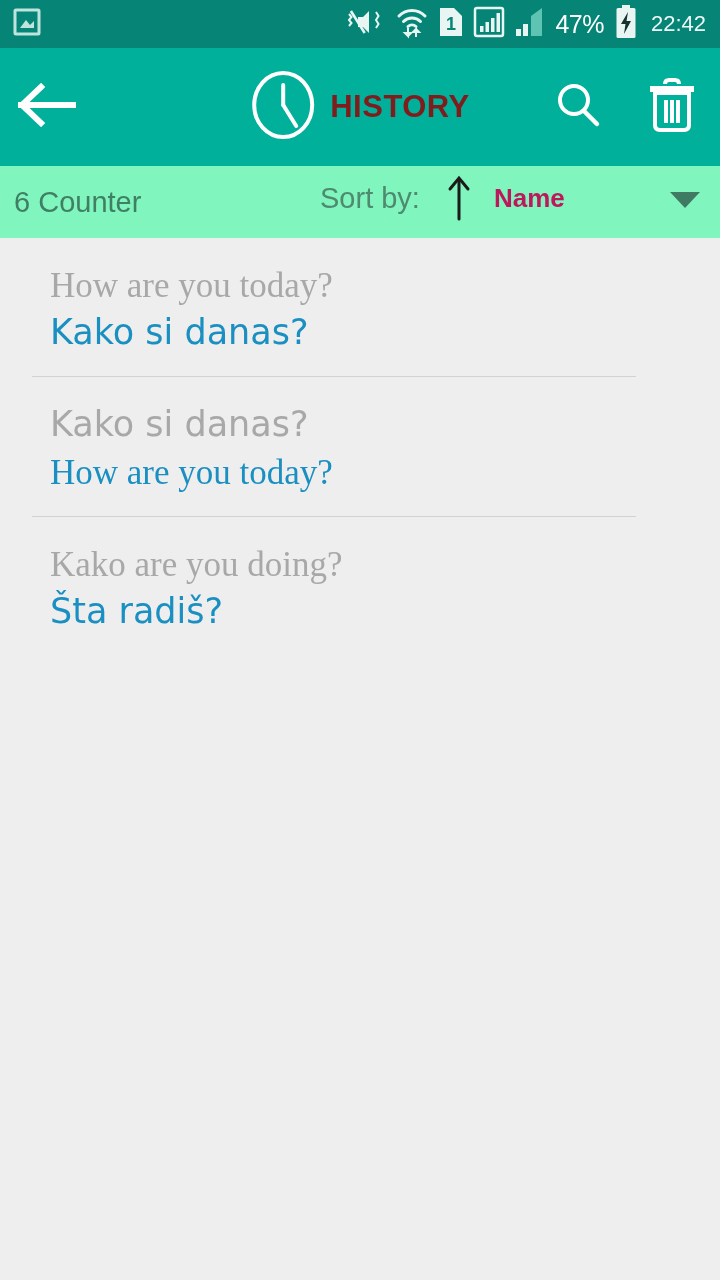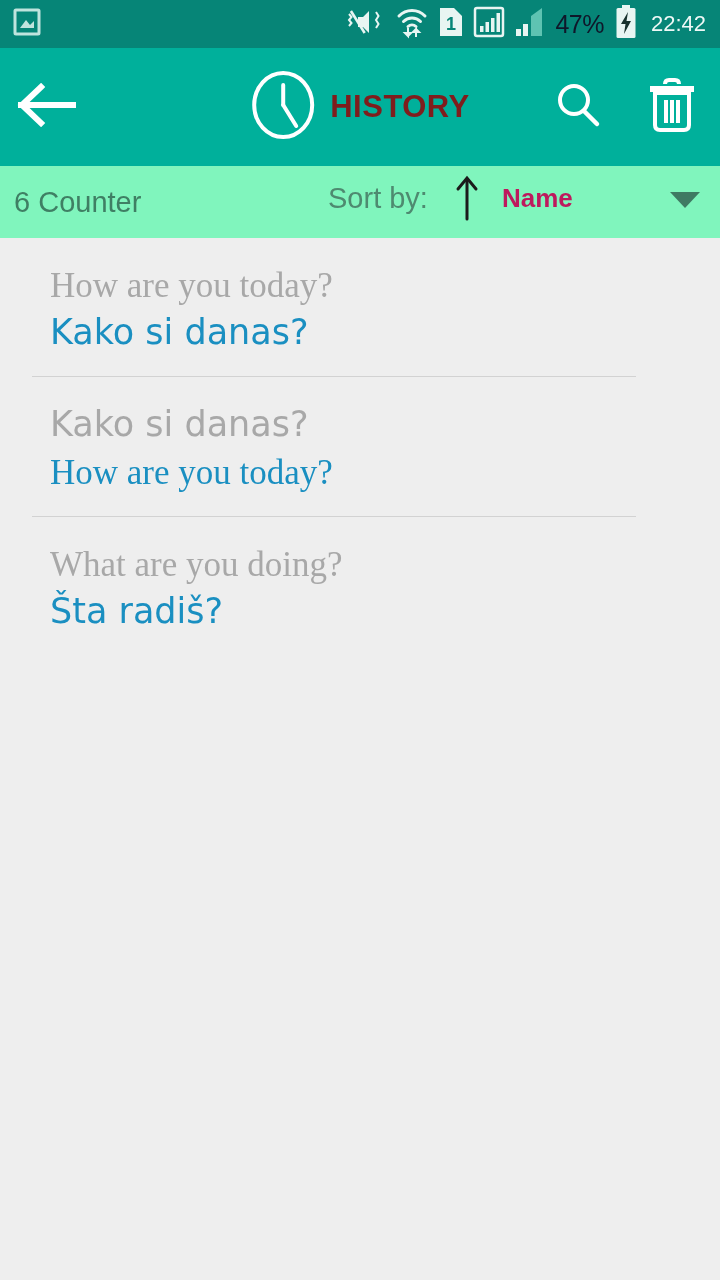--- a/index.html
+++ b/index.html
@@ -19,21 +19,21 @@
     color:#dff3ef;
   }
   .status-left{ display:flex; align-items:center; }
   .status-right{
     margin-left:auto;
     display:flex; align-items:center; gap:9px;
   }
   .sb-icon{ display:block; }
   .battery-pct{
     font-size:25px; letter-spacing:-0.5px;
-    color:#0f172a; font-weight:400;
+    color:#ffffff; font-weight:400;
     margin-right:1px;
   }
   .clock-text{
     font-size:22px; color:#eef8f6;
     letter-spacing:0px; font-weight:400;
     margin-left:4px;
   }
 
   
   .action-bar{
@@ -68,21 +68,21 @@
     height:72px; width:720px;
     background:#80f5bd;
     display:flex; align-items:center;
     position:relative;
   }
   .counter-text{
     color:#3f7f64; font-size:29px;
     margin-left:14px; font-weight:400;
   }
   .sort-group{
-    position:absolute; left:328px; top:0;
+    position:absolute; left:320px; top:0;
     height:64px; display:flex; align-items:center; gap:12px;
   }
   .sort-label{
     color:#4e8a70; font-size:29px; font-weight:400;
   }
   .sort-arrow{ margin:0 10px 0 14px; display:flex; align-items:center; }
   .sort-value{
     color:#be185d; font-size:26px; font-weight:bold;
   }
   .sort-caret{
@@ -278,17 +278,17 @@
   </div>
   <div class="divider"></div>
 
   <div class="history-item">
     <div class="hi-source f-sans">Kako si danas?</div>
     <div class="hi-target f-serif">How are you today?</div>
   </div>
   <div class="divider"></div>
 
   <div class="history-item">
-    <div class="hi-source f-serif">What are you doing?</div>
+    <div class="hi-source f-serif">Kako are you doing?</div>
     <div class="hi-target f-sans">Šta radiš?</div>
   </div>
 
 </div>
 
 </body></html>

